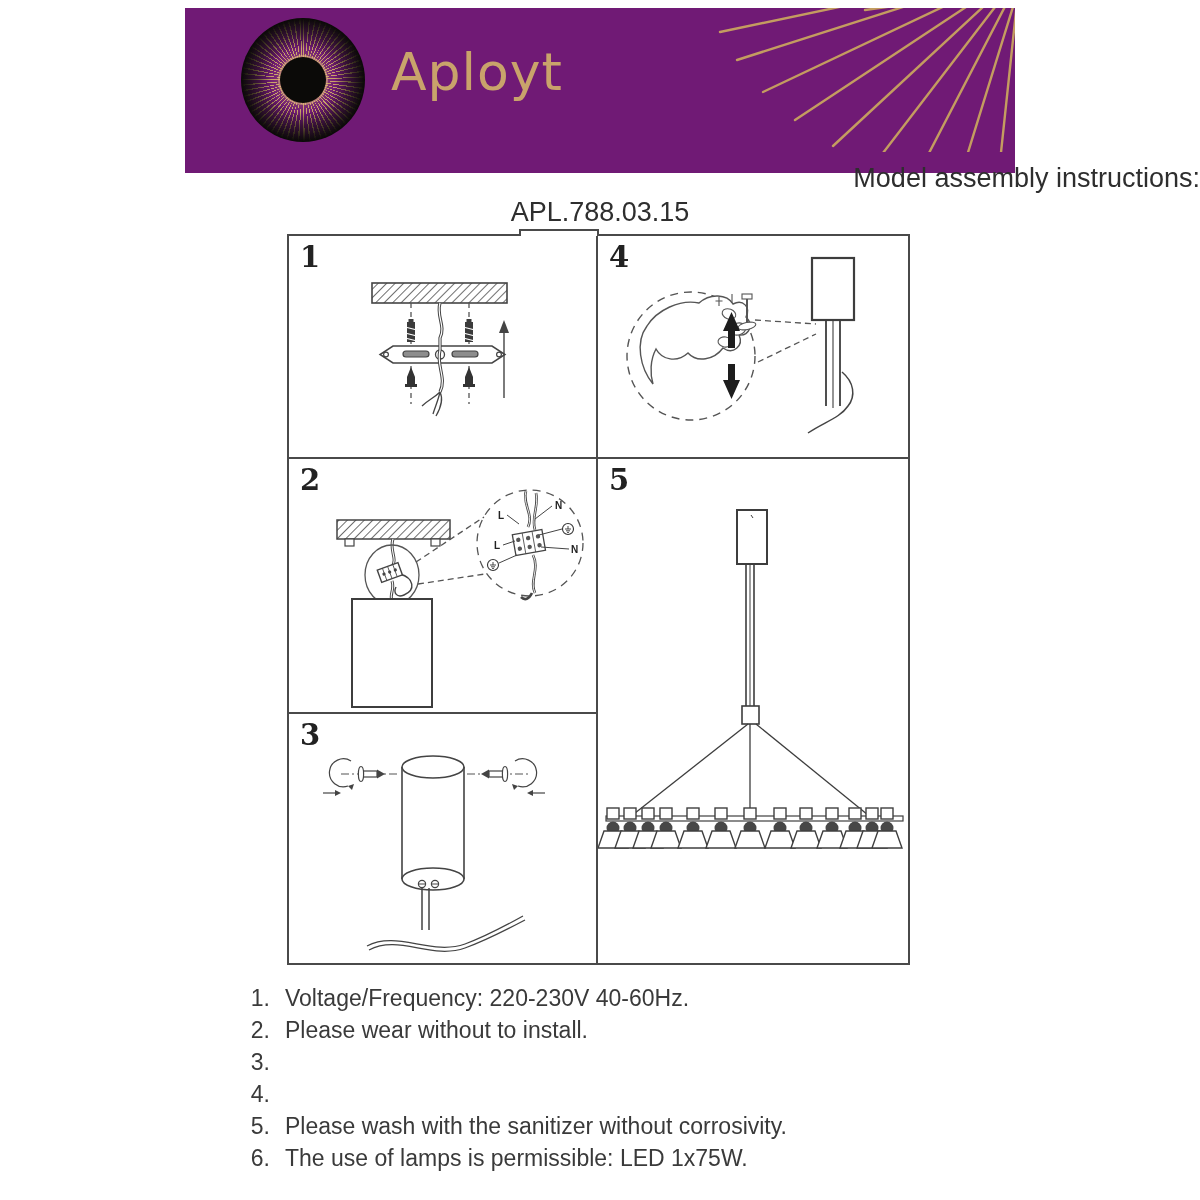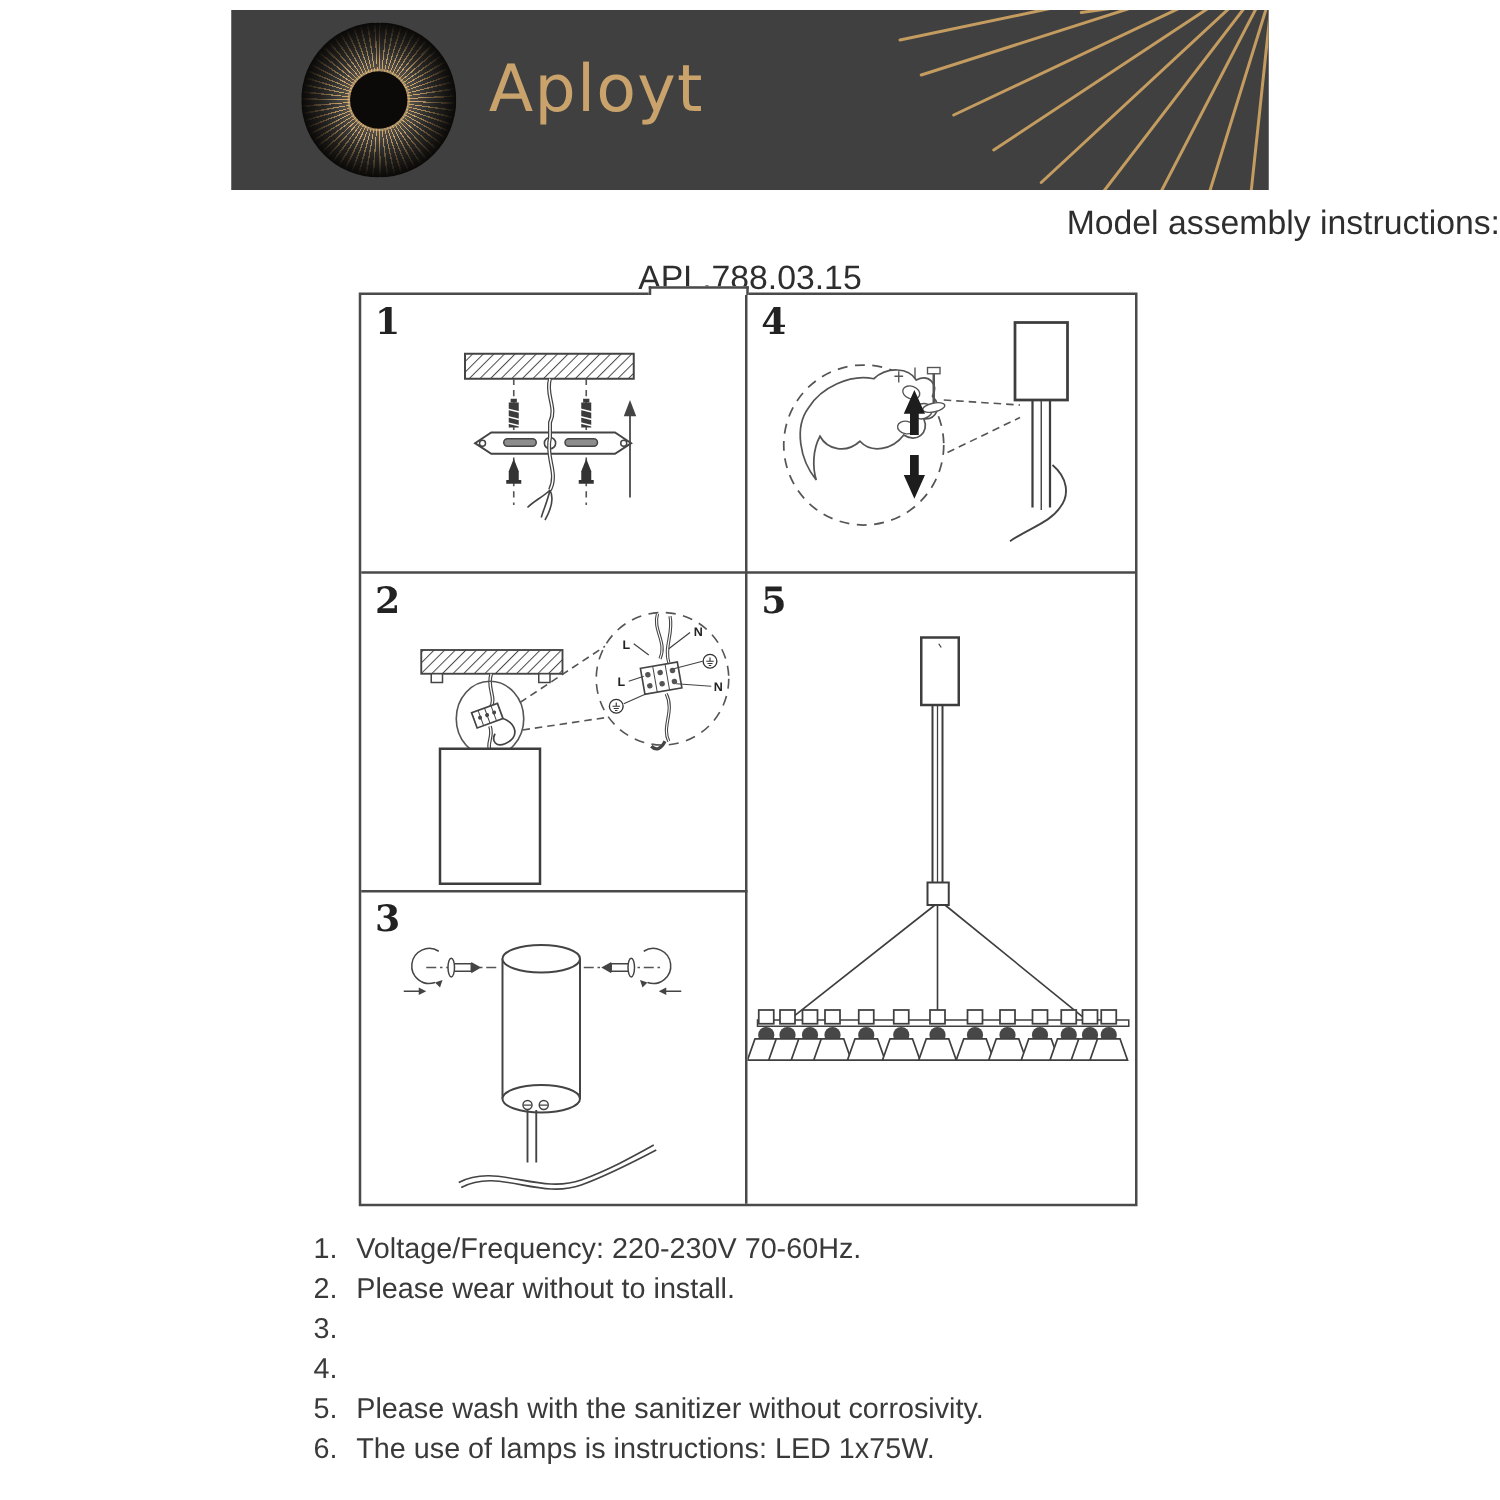--- a/index.html
+++ b/index.html
@@ -1,36 +1,36 @@
 <!DOCTYPE html>
 <html><head>
 <meta charset="utf-8">
 <style>
   html,body{margin:0;padding:0;}
   body{width:1200px;height:1200px;background:#ffffff;position:relative;overflow:hidden;
        font-family:"Liberation Sans",sans-serif;}
 
   
-  .banner{position:absolute;left:185px;top:8px;width:830px;height:144px;
-          background:#404040;overflow:hidden;}
+  .banner{position:absolute;left:185px;top:8px;width:830px;height:165px;
+          background:#701a75;overflow:hidden;}
   .sunburst{position:absolute;left:56px;top:10px;width:124px;height:124px;border-radius:50%;
     background:
       radial-gradient(circle at 50% 50%, rgba(11,10,8,0) 0 36%, rgba(11,10,8,.55) 52%, #0b0a08 70%),
       repeating-conic-gradient(#caa36a 0deg 1.4deg, rgba(11,10,8,0) 1.4deg 5.4deg);}
   .sunburst::after{content:"";position:absolute;left:50%;top:50%;width:46px;height:46px;
     transform:translate(-50%,-50%);border-radius:50%;background:#0b0a08;
     box-shadow:0 0 0 2px rgba(229,189,128,.55), 0 0 12px 3px rgba(206,166,106,.35);}
   .brand{position:absolute;left:206px;top:34px;font-size:52px;letter-spacing:1px;
          color:#c9a36b;font-family:"DejaVu Sans",sans-serif;font-weight:400;}
   .rays{position:absolute;right:0;top:0;width:300px;height:144px;}
 
   
   .title1{position:absolute;left:0;top:163px;width:1200px;text-align:right;
           font-size:27px;font-weight:500;color:#2e2e2e;}
-  .title2{position:absolute;left:0;top:207px;width:1200px;text-align:center;
+  .title2{position:absolute;left:0;top:197px;width:1200px;text-align:center;
           font-size:27px;font-weight:500;color:#2e2e2e;}
 
   
   .grid{position:absolute;left:287px;top:234px;width:619px;height:727px;
         border:2px solid #4a4a4a;background:#fff;}
   .vline{position:absolute;left:307px;top:0;width:2px;height:100%;background:#4a4a4a;}
   .hline1{position:absolute;left:0;top:221px;width:100%;height:2px;background:#4a4a4a;}
   .hline2{position:absolute;left:0;top:476px;width:309px;height:2px;background:#4a4a4a;}
   .notch{position:absolute;left:230px;top:-7px;width:80px;height:7px;background:#fff;
          border:2px solid #4a4a4a;border-bottom:none;box-sizing:border-box;}
@@ -316,35 +316,35 @@
           <use href="#lamp5" x="274" y="362"></use>
           <use href="#lamp5" x="289" y="362"></use>
         </g>
       </svg>
     </div>
   </div>
 
   <div class="notes">
     <div class="note-row">
       <span class="note-num">1.</span>
-      <span class="note-text">Voltage/Frequency: 220-230V 70-60Hz.</span>
+      <span class="note-text">Voltage/Frequency: 220-230V 40-60Hz.</span>
     </div>
     <div class="note-row">
       <span class="note-num">2.</span>
       <span class="note-text">Please wear without to install.</span>
     </div>
     <div class="note-row">
       <span class="note-num">3.</span>
     </div>
     <div class="note-row">
       <span class="note-num">4.</span>
     </div>
     <div class="note-row">
       <span class="note-num">5.</span>
       <span class="note-text">Please wash with the sanitizer without corrosivity.</span>
     </div>
     <div class="note-row">
       <span class="note-num">6.</span>
-      <span class="note-text">The use of lamps is instructions: LED 1x75W.</span>
+      <span class="note-text">The use of lamps is permissible: LED 1x75W.</span>
     </div>
   </div>
 
 </div>
 
 </body></html>

